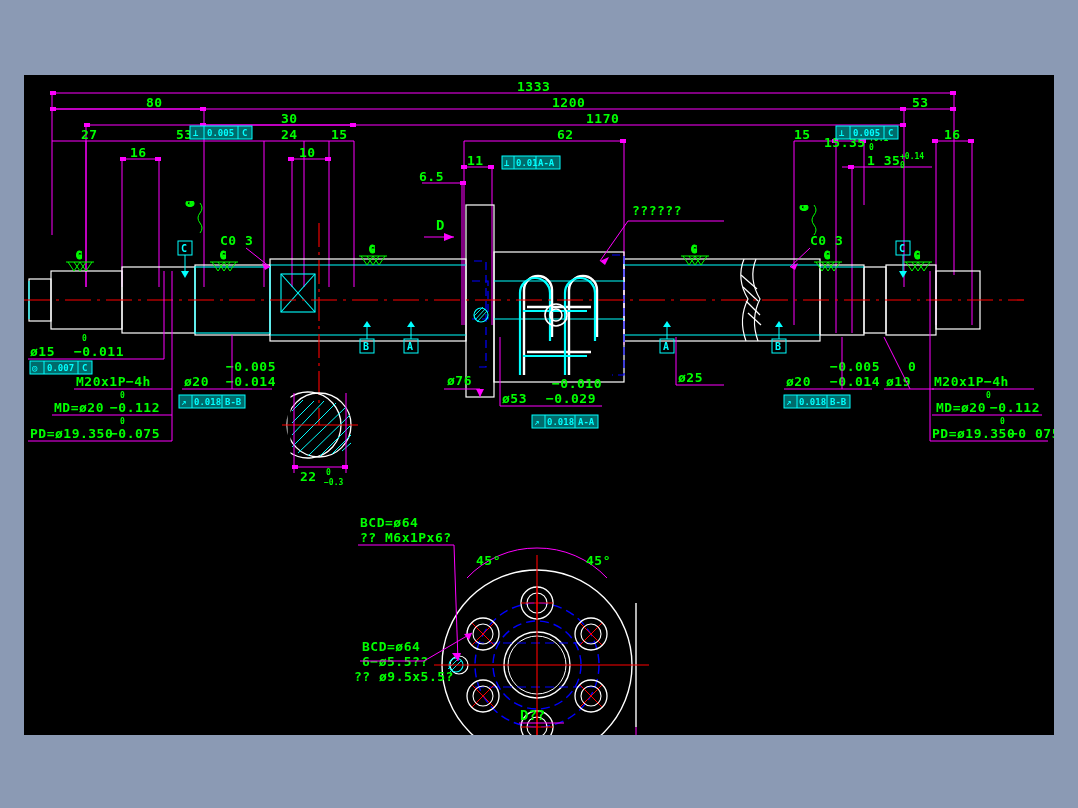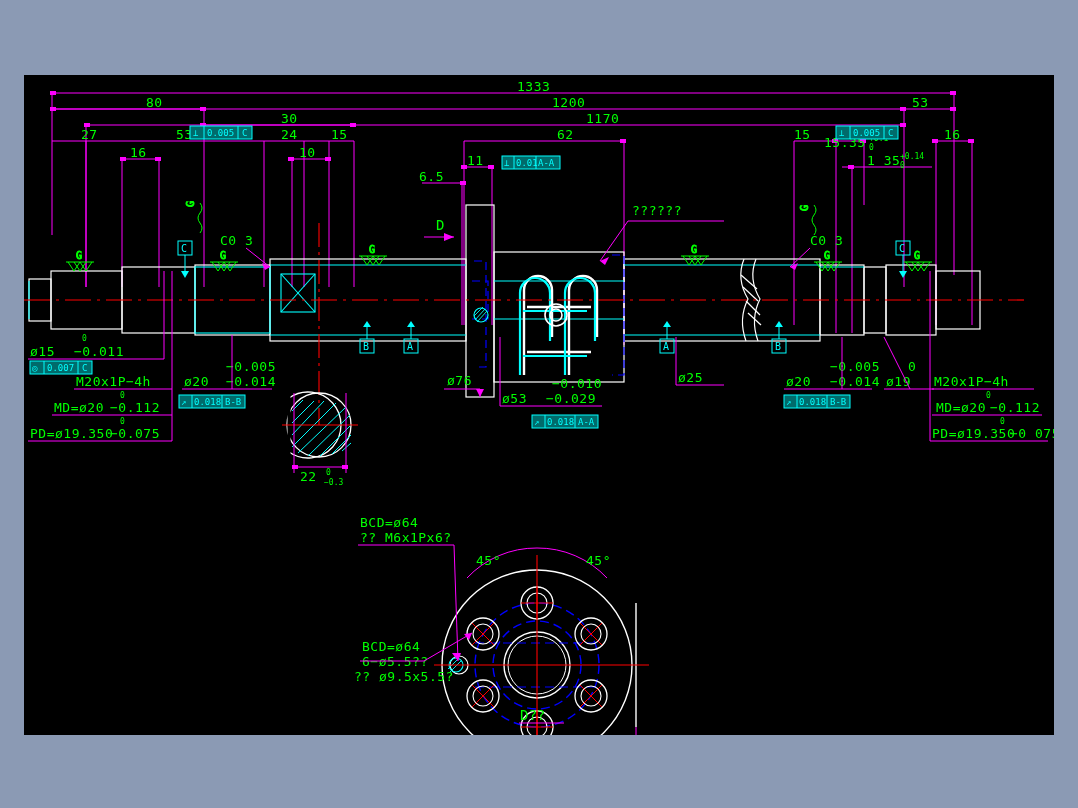--- a/index.html
+++ b/index.html
@@ -1,21 +1,21 @@
 <!DOCTYPE html>
 <html><head>
 <meta charset="utf-8">
 <style>
   html,body{margin:0;padding:0;}
   body{
     width:1078px;height:808px;overflow:hidden;
     background:#8b9ab4;
     font-family:"DejaVu Sans Mono","Liberation Mono",monospace;
   }
-  #stage{position:relative;width:1078px;height:808px;}
+  #stage{position:relative;width:1078px;height:808px;font-weight:bold;}
   #canvas{
     position:absolute;left:24px;top:75px;width:1030px;height:660px;
     background:#000000;overflow:hidden;
   }
   svg.draw{position:absolute;left:0;top:0;width:1030px;height:660px;display:block;}
   
   .t{font-family:"DejaVu Sans Mono","Liberation Mono",monospace;dominant-baseline:alphabetic;}
   .dim{fill:#00ff00;font-size:13px;letter-spacing:0.5px;}
   .dim-s{fill:#00ff00;font-size:10px;}
   .dim-xs{fill:#00ff00;font-size:8px;}

